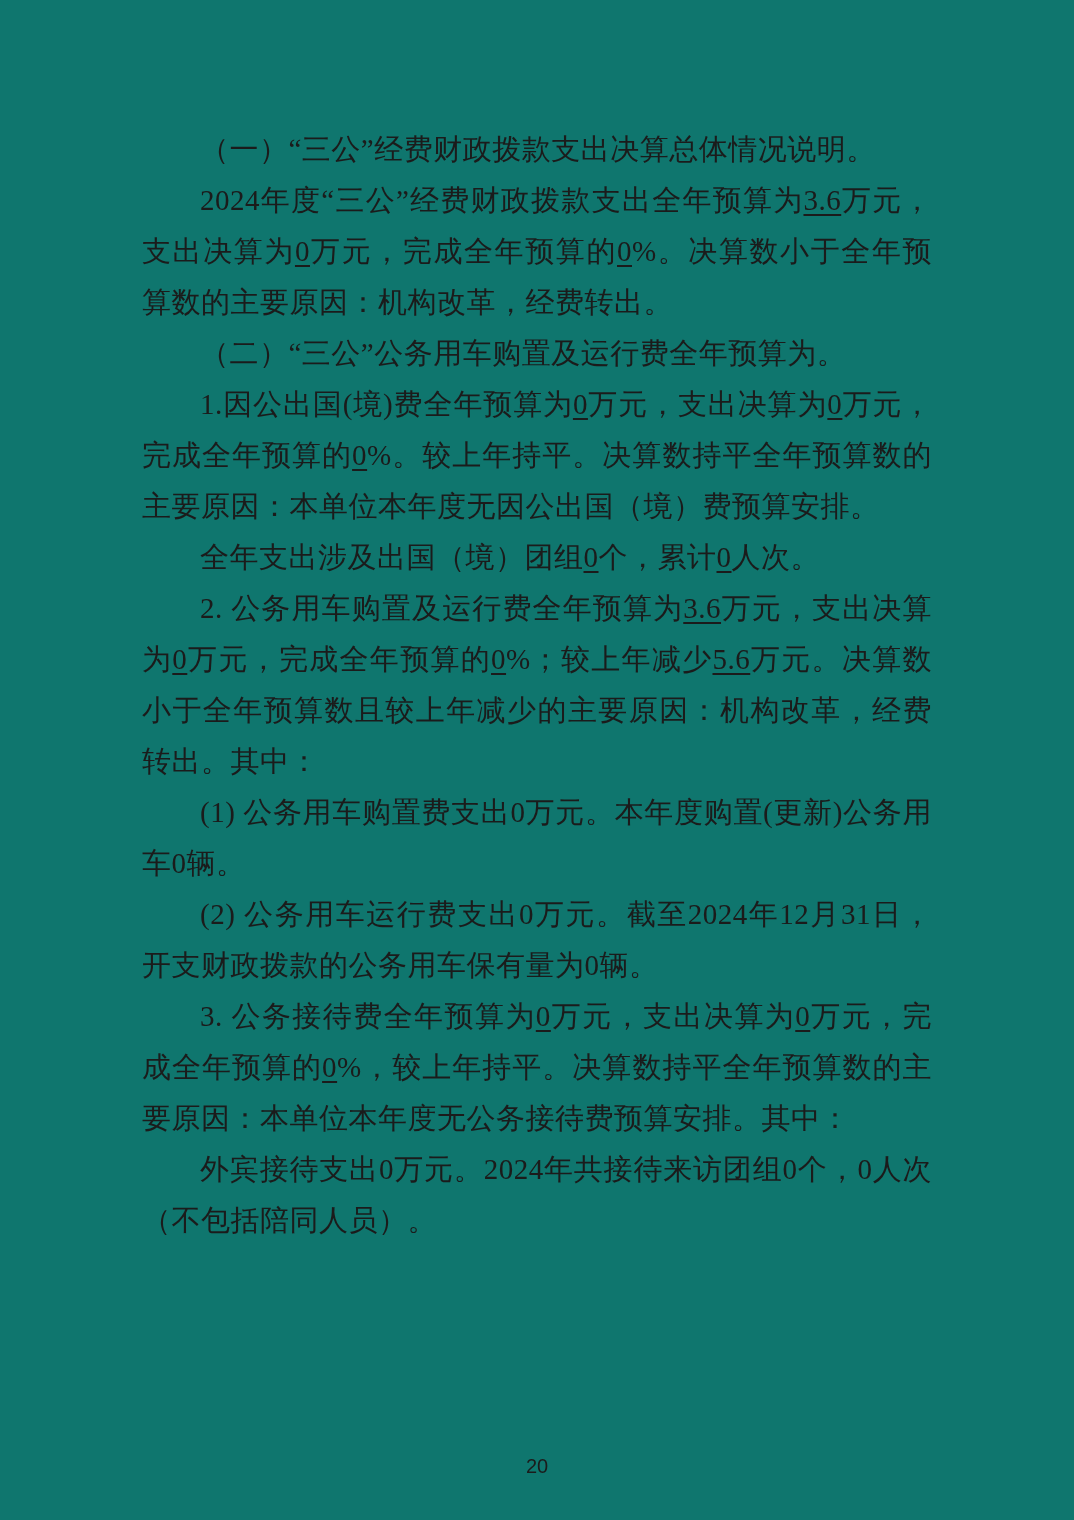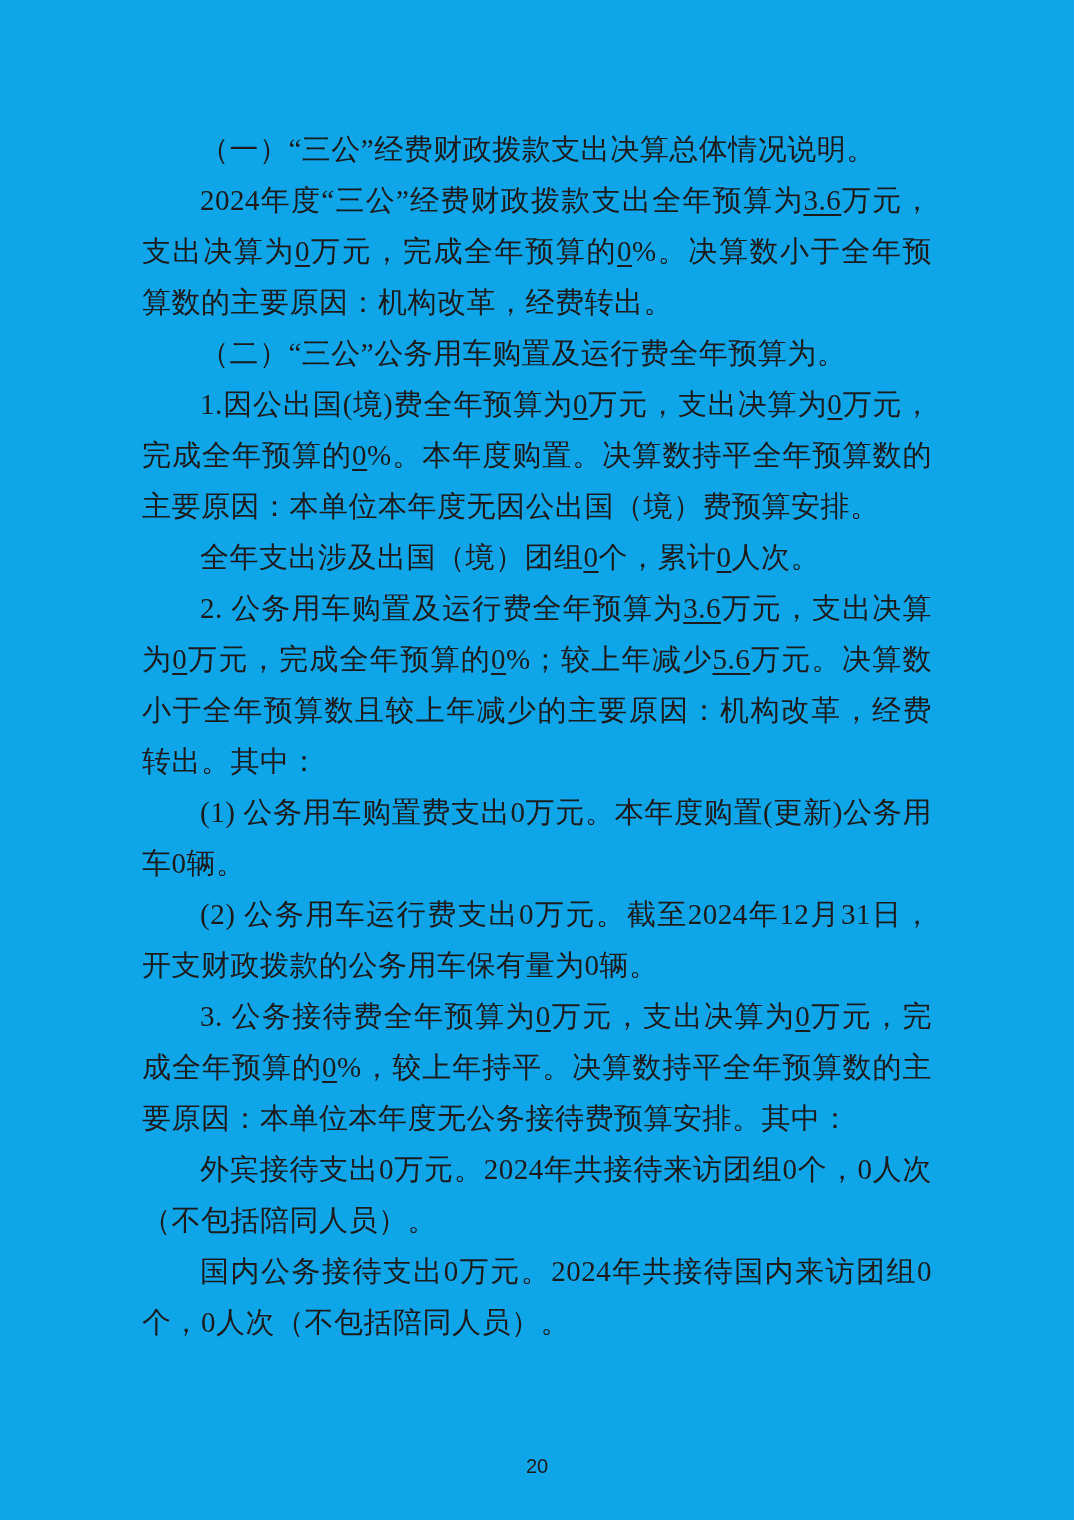--- a/index.html
+++ b/index.html
@@ -4,21 +4,21 @@
 <style>
   html, body {
     margin: 0;
     padding: 0;
     background: #ffffff;
   }
   .page {
     position: relative;
     width: 1074px;
     height: 1520px;
-    background: #0ea5e9;
+    background: #0f766e;
     color: #1b1b1b;
     font-family: "Liberation Serif", "DejaVu Serif", serif;
     overflow: hidden;
   }
   .doc-body {
     position: absolute;
     left: 142px;
     top: 124px;
     width: 790px;
     font-size: 29px;
@@ -51,25 +51,24 @@
   }
 </style>
 </head>
 <body>
 
 <div class="page">
   <div class="doc-body" id="doc-body">
       <p class="para"><span>（一）“三公”经费财政拨款支出决算总体情况说明。</span></p>
       <p class="para"><span>2024年度“三公”经费财政拨款支出全年预算为</span><u>3.6</u><span>万元，支出决算为</span><u>0</u><span>万元，完成全年预算的</span><u>0</u><span>%。决算数小于全年预算数的主要原因：机构改革，经费转出。</span></p>
       <p class="para"><span>（二）“三公”公务用车购置及运行费全年预算为。</span></p>
-      <p class="para"><span>1.因公出国(境)费全年预算为</span><u>0</u><span>万元，支出决算为</span><u>0</u><span>万元，完成全年预算的</span><u>0</u><span>%。本年度购置。决算数持平全年预算数的主要原因：本单位本年度无因公出国（境）费预算安排。</span></p>
+      <p class="para"><span>1.因公出国(境)费全年预算为</span><u>0</u><span>万元，支出决算为</span><u>0</u><span>万元，完成全年预算的</span><u>0</u><span>%。较上年持平。决算数持平全年预算数的主要原因：本单位本年度无因公出国（境）费预算安排。</span></p>
       <p class="para"><span>全年支出涉及出国（境）团组</span><u>0</u><span>个，累计</span><u>0</u><span>人次。</span></p>
       <p class="para"><span>2. 公务用车购置及运行费全年预算为</span><u>3.6</u><span>万元，支出决算为</span><u>0</u><span>万元，完成全年预算的</span><u>0</u><span>%；较上年减少</span><u>5.6</u><span>万元。决算数小于全年预算数且较上年减少的主要原因：机构改革，经费转出。其中：</span></p>
       <p class="para"><span>(1) 公务用车购置费支出0万元。本年度购置(更新)公务用车0辆。</span></p>
       <p class="para"><span>(2) 公务用车运行费支出0万元。截至2024年12月31日，开支财政拨款的公务用车保有量为0辆。</span></p>
       <p class="para"><span>3. 公务接待费全年预算为</span><u>0</u><span>万元，支出决算为</span><u>0</u><span>万元，完成全年预算的</span><u>0</u><span>%，较上年持平。决算数持平全年预算数的主要原因：本单位本年度无公务接待费预算安排。其中：</span></p>
       <p class="para"><span>外宾接待支出0万元。2024年共接待来访团组0个，0人次（不包括陪同人员）。</span></p>
-      <p class="para"><span>国内公务接待支出0万元。2024年共接待国内来访团组0个，0人次（不包括陪同人员）。</span></p>
     </div>
   <div class="footer">
     <span class="pagenum">20</span>
   </div>
 </div>
 
 </body></html>

